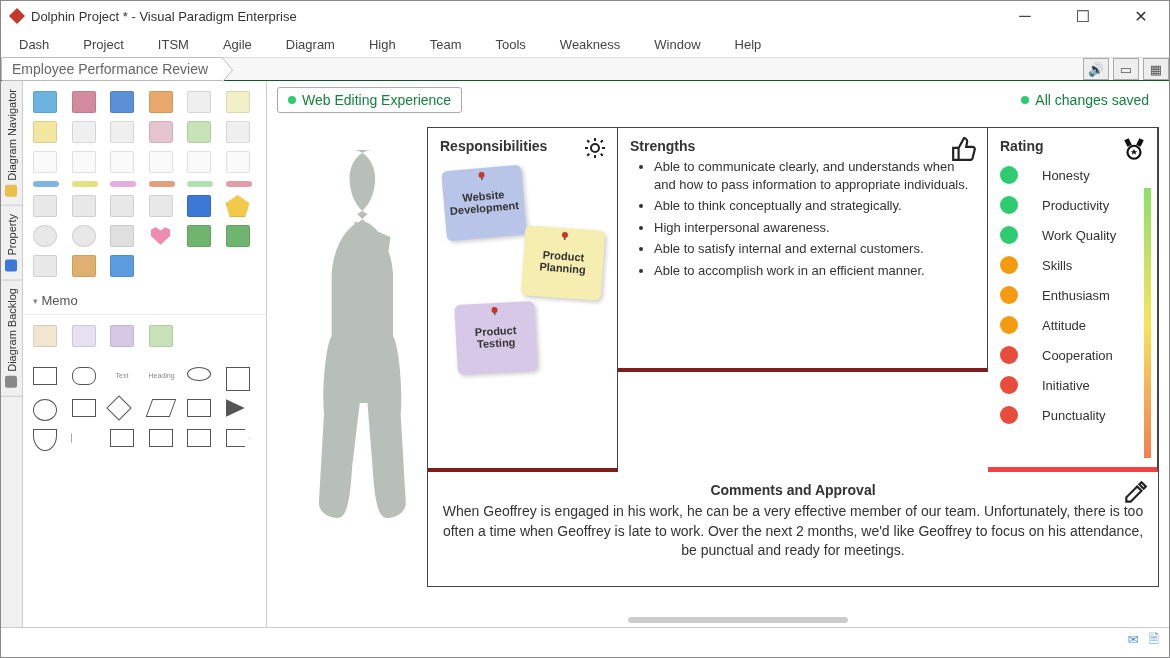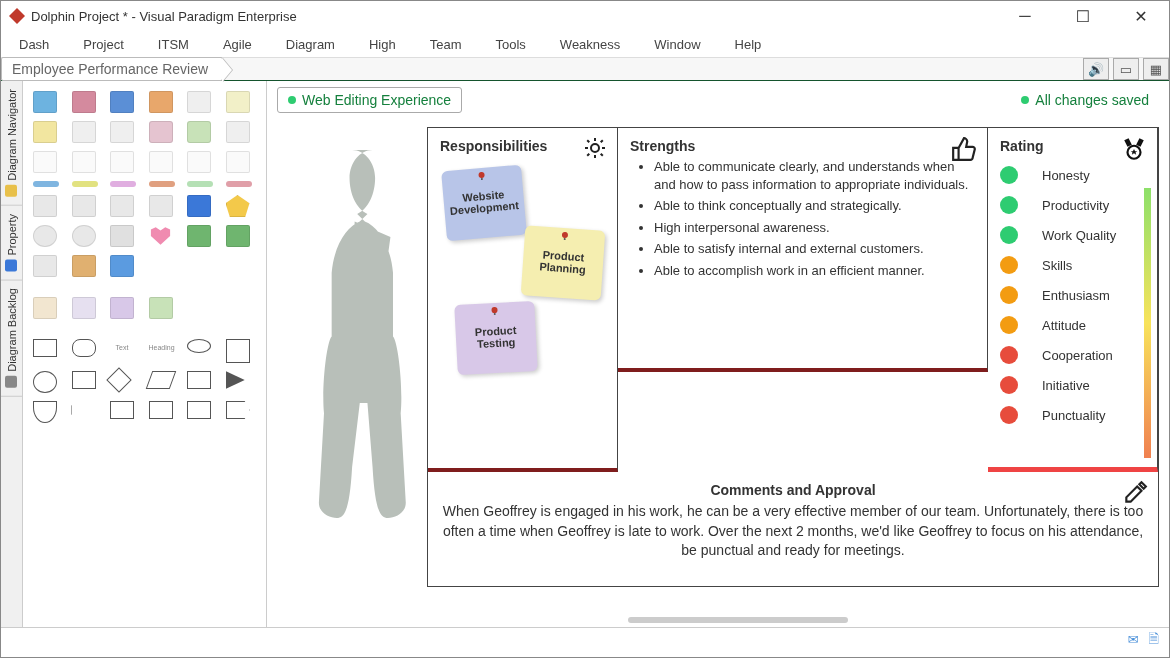--- a/index.html
+++ b/index.html
@@ -161,20 +161,21 @@
       <div class="pal-item" style="background:#e8e8e8;border-radius:50%"></div>
       <div class="pal-item" style="background:#e8e8e8;border-radius:50%"></div>
       <div class="pal-item" style="background:#e0e0e0"></div>
       <div class="pal-item" style="background:#f08bb0;clip-path:polygon(50% 90%,10% 50%,10% 20%,30% 10%,50% 25%,70% 10%,90% 20%,90% 50%)"></div>
       <div class="pal-item" style="background:#6fb56f"></div>
       <div class="pal-item" style="background:#6fb56f"></div>
       <div class="pal-item" style="background:#e8e8e8"></div>
       <div class="pal-item" style="background:#e0b070"></div>
       <div class="pal-item" style="background:#5b9be0"></div>
     </div>
+    <div class="pal-head">Memo</div>
     <div class="pal-grid" style="grid-template-columns:repeat(6,1fr)">
       <div class="pal-item" style="background:#f2e6d0"></div>
       <div class="pal-item" style="background:#e6e0f0"></div>
       <div class="pal-item" style="background:#d8c8e8"></div>
       <div class="pal-item" style="background:#c8e2b8"></div>
     </div>
     <div class="gen-grid">
       <div class="gen-item"></div>
       <div class="gen-item" style="border-radius:8px"></div>
       <div class="gen-item txt">Text</div>

